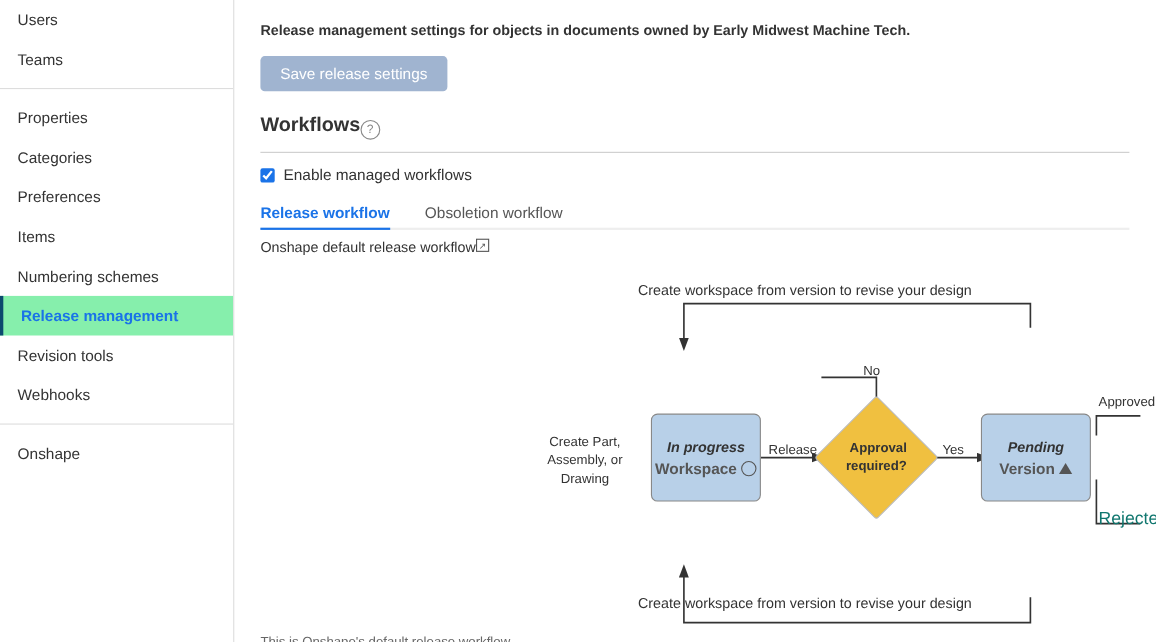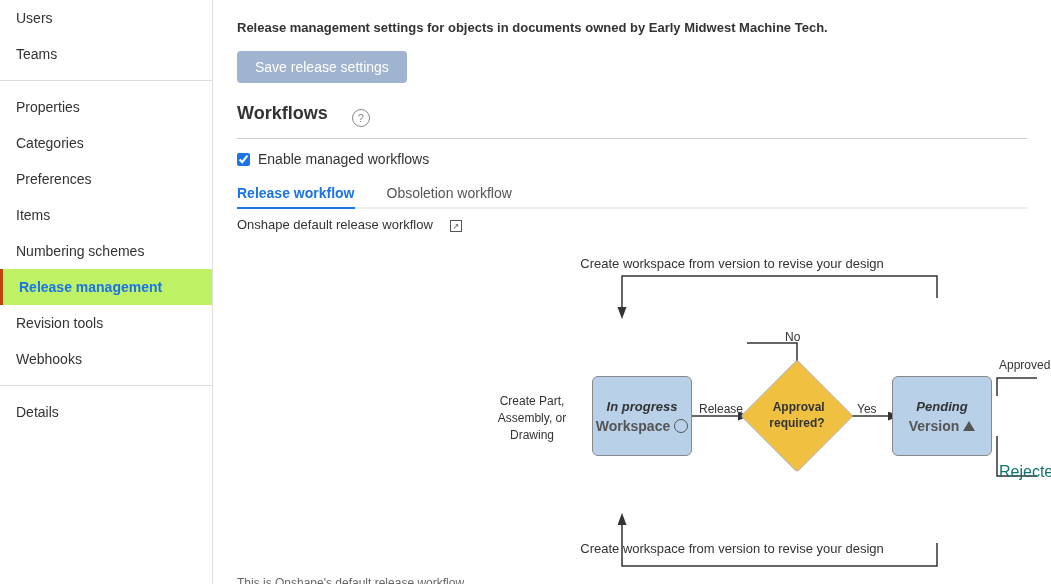--- a/index.html
+++ b/index.html
@@ -15,24 +15,24 @@
       flex-direction: column;
       overflow-y: auto;
     }
     .sidebar-item {
       padding: 10px 16px;
       cursor: pointer;
       font-size: 14px;
       color: #333;
     }
     .sidebar-item.active {
-      background: #bef264;
+      background: #86efac;
       color: #1a73e8;
       font-weight: bold;
-      border-left: 3px solid #c2410c;
+      border-left: 3px solid #0c4a6e;
     }
     .sidebar-divider {
       border: none;
       border-top: 1px solid #ddd;
       margin: 8px 0;
     }
 
     
     .main {
       flex: 1;
@@ -103,22 +103,22 @@
     .tab.active {
       color: #1a73e8;
       border-bottom: 2px solid #1a73e8;
       font-weight: bold;
     }
     .workflow-link {
       font-size: 13px;
       color: #555;
       margin-bottom: 16px;
       display: flex;
-      align-items: flex-end;
-      gap: 17px;
+      align-items: flex-start;
+      gap: 0;
     }
     .workflow-link a {
       color: #333;
       text-decoration: none;
     }
 
     
     .diagram-container {
       position: relative;
       width: 800px;
@@ -236,30 +236,30 @@
     <span>Release management</span>
   </div>
   <div class="sidebar-item">
     <span>Revision tools</span>
   </div>
   <div class="sidebar-item">
     <span>Webhooks</span>
   </div>
   <hr class="sidebar-divider">
   <div class="sidebar-item">
-    <span>Details</span>
+    <span>Onshape</span>
   </div>
 </div>
 
 <div class="main">
   <p class="page-description">Release management settings for objects in documents owned by Early Midwest Machine Tech.</p>
 
   <button class="save-btn">Save release settings</button>
 
-  <div style="display:flex;align-items:center;gap:24px;margin-bottom:6px;">
+  <div style="display:flex;align-items:center;gap:0;margin-bottom:6px;">
     <span class="section-title">Workflows</span>
     <span class="help-icon">?</span>
   </div>
   <hr class="section-divider">
 
   <div class="checkbox-row">
     <input type="checkbox" checked="" style="">
     <span>Enable managed workflows</span>
   </div>
 

